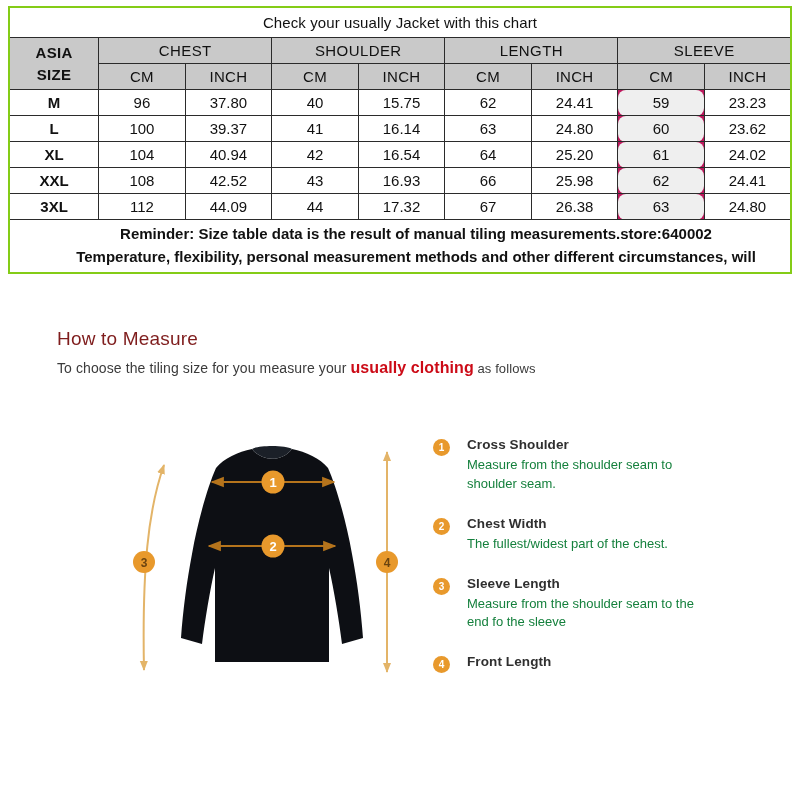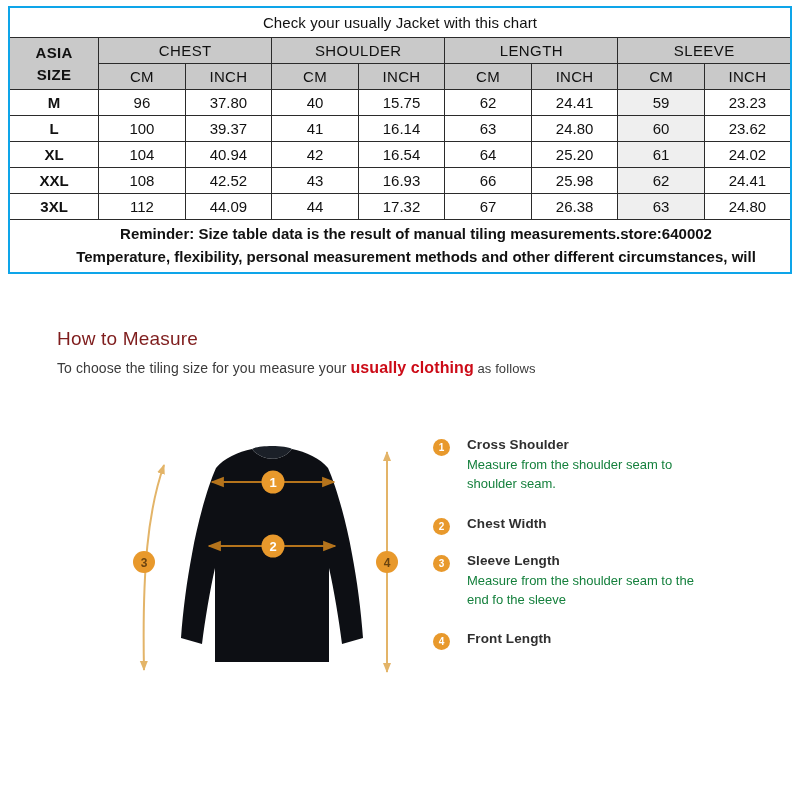--- a/index.html
+++ b/index.html
@@ -19,21 +19,21 @@
   #size-table-wrap {
     position: absolute;
     left: 8px;
     top: 6px;
     width: 784px;
   }
   table.size-table {
     width: 100%;
     border-collapse: collapse;
     table-layout: fixed;
-    border: 2px solid #0ea5e9;
+    border: 2px solid #84cc16;
     background: #be185d;
   }
   table.size-table td {
     border: 1px solid #2b2b2b;
     text-align: center;
     vertical-align: middle;
     color: #111111;
     font-size: 15px;
     padding: 0;
   }
@@ -72,20 +72,21 @@
     font-size: 17px;
     background: #ffffff;
   }
   .data-cell {
     height: 25px;
     font-size: 15px;
     background: #ffffff;
   }
   .data-cell.tint {
     background: #efefef;
+    border-radius: 8px;
   }
   .reminder-cell {
     height: 52px;
     font-weight: bold;
     font-size: 15.5px;
     line-height: 1.52;
     background: #ffffff;
     padding: 2px 4px;
   }
   .reminder-cell .rl { display: block; white-space: nowrap; padding-left: 32px; }
@@ -347,20 +348,21 @@
 
 <div id="legend">
   <div class="legend-item">
     <span class="legend-badge">1</span>
     <div class="legend-title">Cross Shoulder</div>
     <div class="legend-desc">Measure from the shoulder seam to shoulder seam.</div>
   </div>
   <div class="legend-item">
     <span class="legend-badge">2</span>
     <div class="legend-title">Chest Width</div>
+    <div class="legend-desc">The fullest/widest part of the chest.</div>
   </div>
   <div class="legend-item">
     <span class="legend-badge">3</span>
     <div class="legend-title">Sleeve Length</div>
     <div class="legend-desc">Measure from the shoulder seam to the end fo the sleeve</div>
   </div>
   <div class="legend-item">
     <span class="legend-badge">4</span>
     <div class="legend-title">Front Length</div>
   </div>

